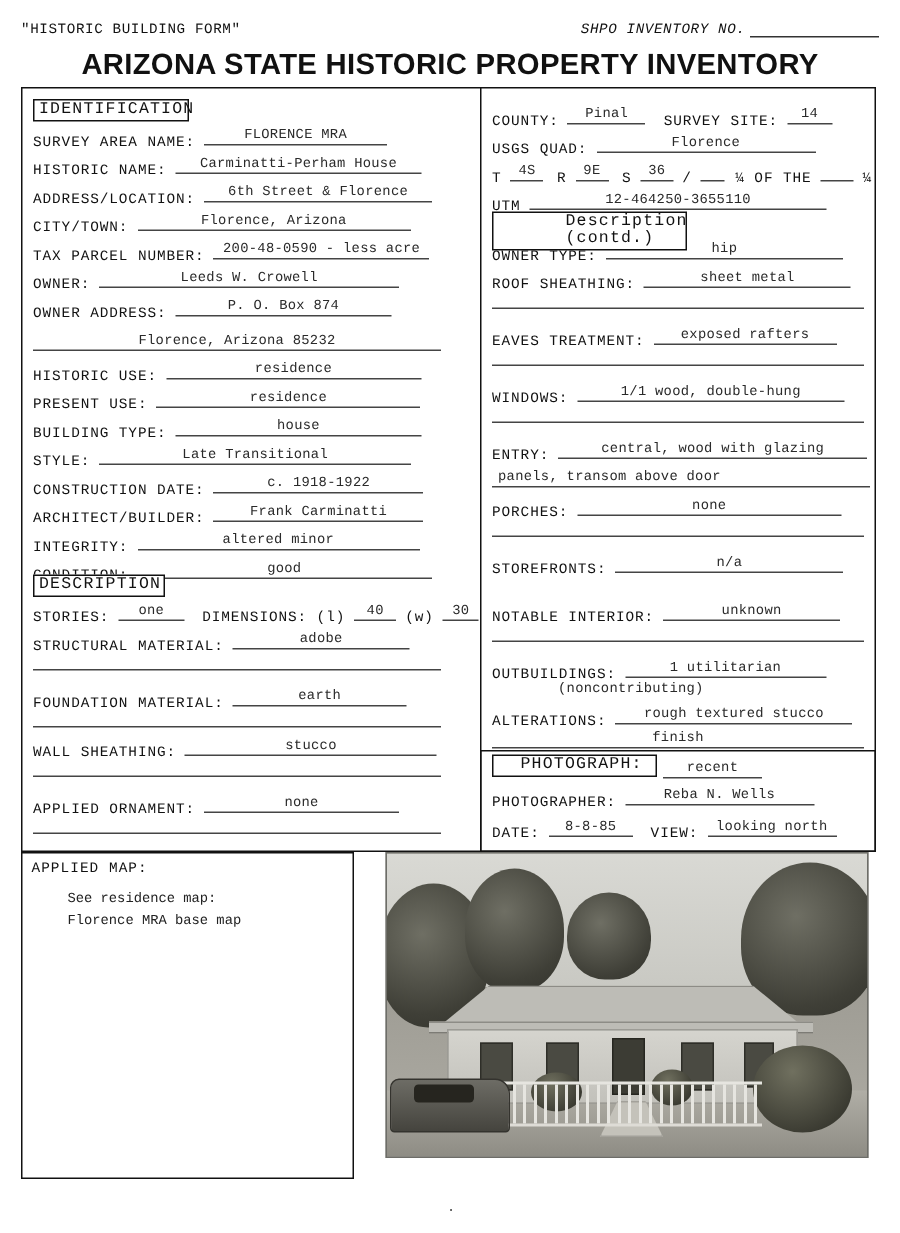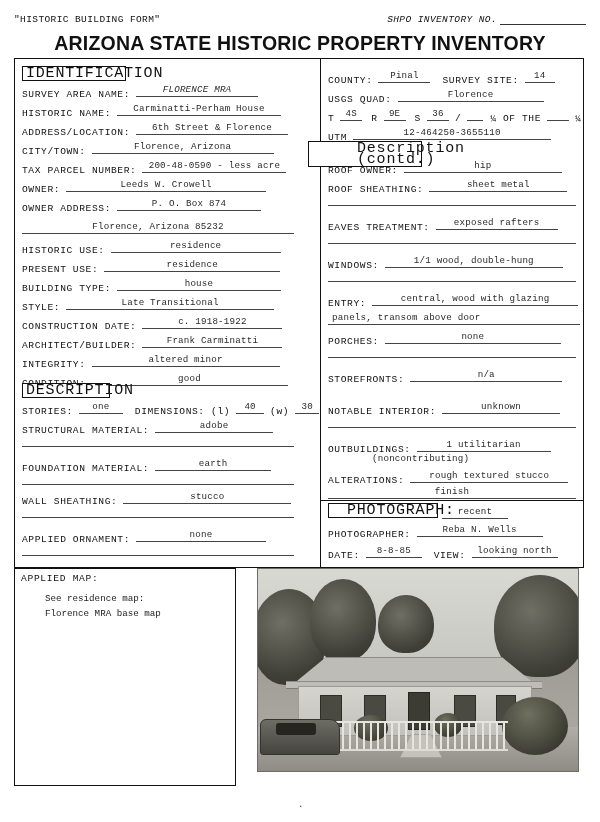--- a/index.html
+++ b/index.html
@@ -88,21 +88,21 @@
     padding-bottom: 1px;
     overflow: hidden;
     white-space: nowrap;
   }
   .u.left { text-align: left; padding-left: 4px; }
 
   
   .boxhead {
     position: absolute;
     border: 1.3px solid #111;
-    font-size: 15px;
+    font-size: 11px;
     letter-spacing: 0.8px;
     padding: 1px 4px 1px 3px;
     background: #fff;
     box-sizing: border-box;
     line-height: 11px;
   }
 
   
   .photobox {
     position: absolute;
@@ -235,21 +235,21 @@
 
   <div class="maintitle">ARIZONA STATE HISTORIC PROPERTY INVENTORY</div>
 
   <div class="frame"></div>
   <div class="vdiv"></div>
 
   <div class="boxhead" style="left:22px; top:66px; width:104px;">IDENTIFICATION</div>
 
   <div class="fld" style="left:22px; top:84px;">
     <span class="lbl">SURVEY AREA NAME:</span>
-    <span class="u val" style="width:122px;font-style:italic;">FLORENCE MRA</span>
+    <span class="u val" style="width:122px;">FLORENCE MRA</span>
   </div>
 
   <div class="fld" style="left:22px; top:103px;">
     <span class="lbl">HISTORIC NAME:</span>
     <span class="u val" style="width:164px;">Carminatti-Perham House</span>
   </div>
 
   <div class="fld" style="left:22px; top:122px;">
     <span class="lbl">ADDRESS/LOCATION:</span>
     <span class="u val" style="width:152px;">6th Street &amp; Florence</span>
@@ -386,24 +386,24 @@
     <span class="lbl" style="margin-left:1px;">¼ OF THE</span>
     <span class="u" style="width:22px;"></span>
     <span class="lbl">¼</span>
   </div>
 
   <div class="fld" style="left:328px; top:127px;">
     <span class="lbl">UTM</span>
     <span class="u val" style="width:198px;">12-464250-3655110</span>
   </div>
 
-  <div class="boxhead" style="left:308px; top:141px; width:114px;padding-left:48px;">Description (contd.)</div>
+  <div class="boxhead" style="left:328px; top:141px; width:130px;padding-left:48px;">Description (contd.)</div>
 
   <div class="fld" style="left:328px; top:160px;">
-    <span class="lbl">ROOF OWNER:</span>
+    <span class="lbl">OWNER TYPE:</span>
     <span class="u val" style="width:158px;">hip</span>
   </div>
 
   <div class="fld" style="left:328px; top:179px;">
     <span class="lbl">ROOF SHEATHING:</span>
     <span class="u val" style="width:138px;">sheet metal</span>
   </div>
   <div class="fld" style="left:328px; top:198px;">
     <span class="u" style="width:248px;"></span>
   </div>

